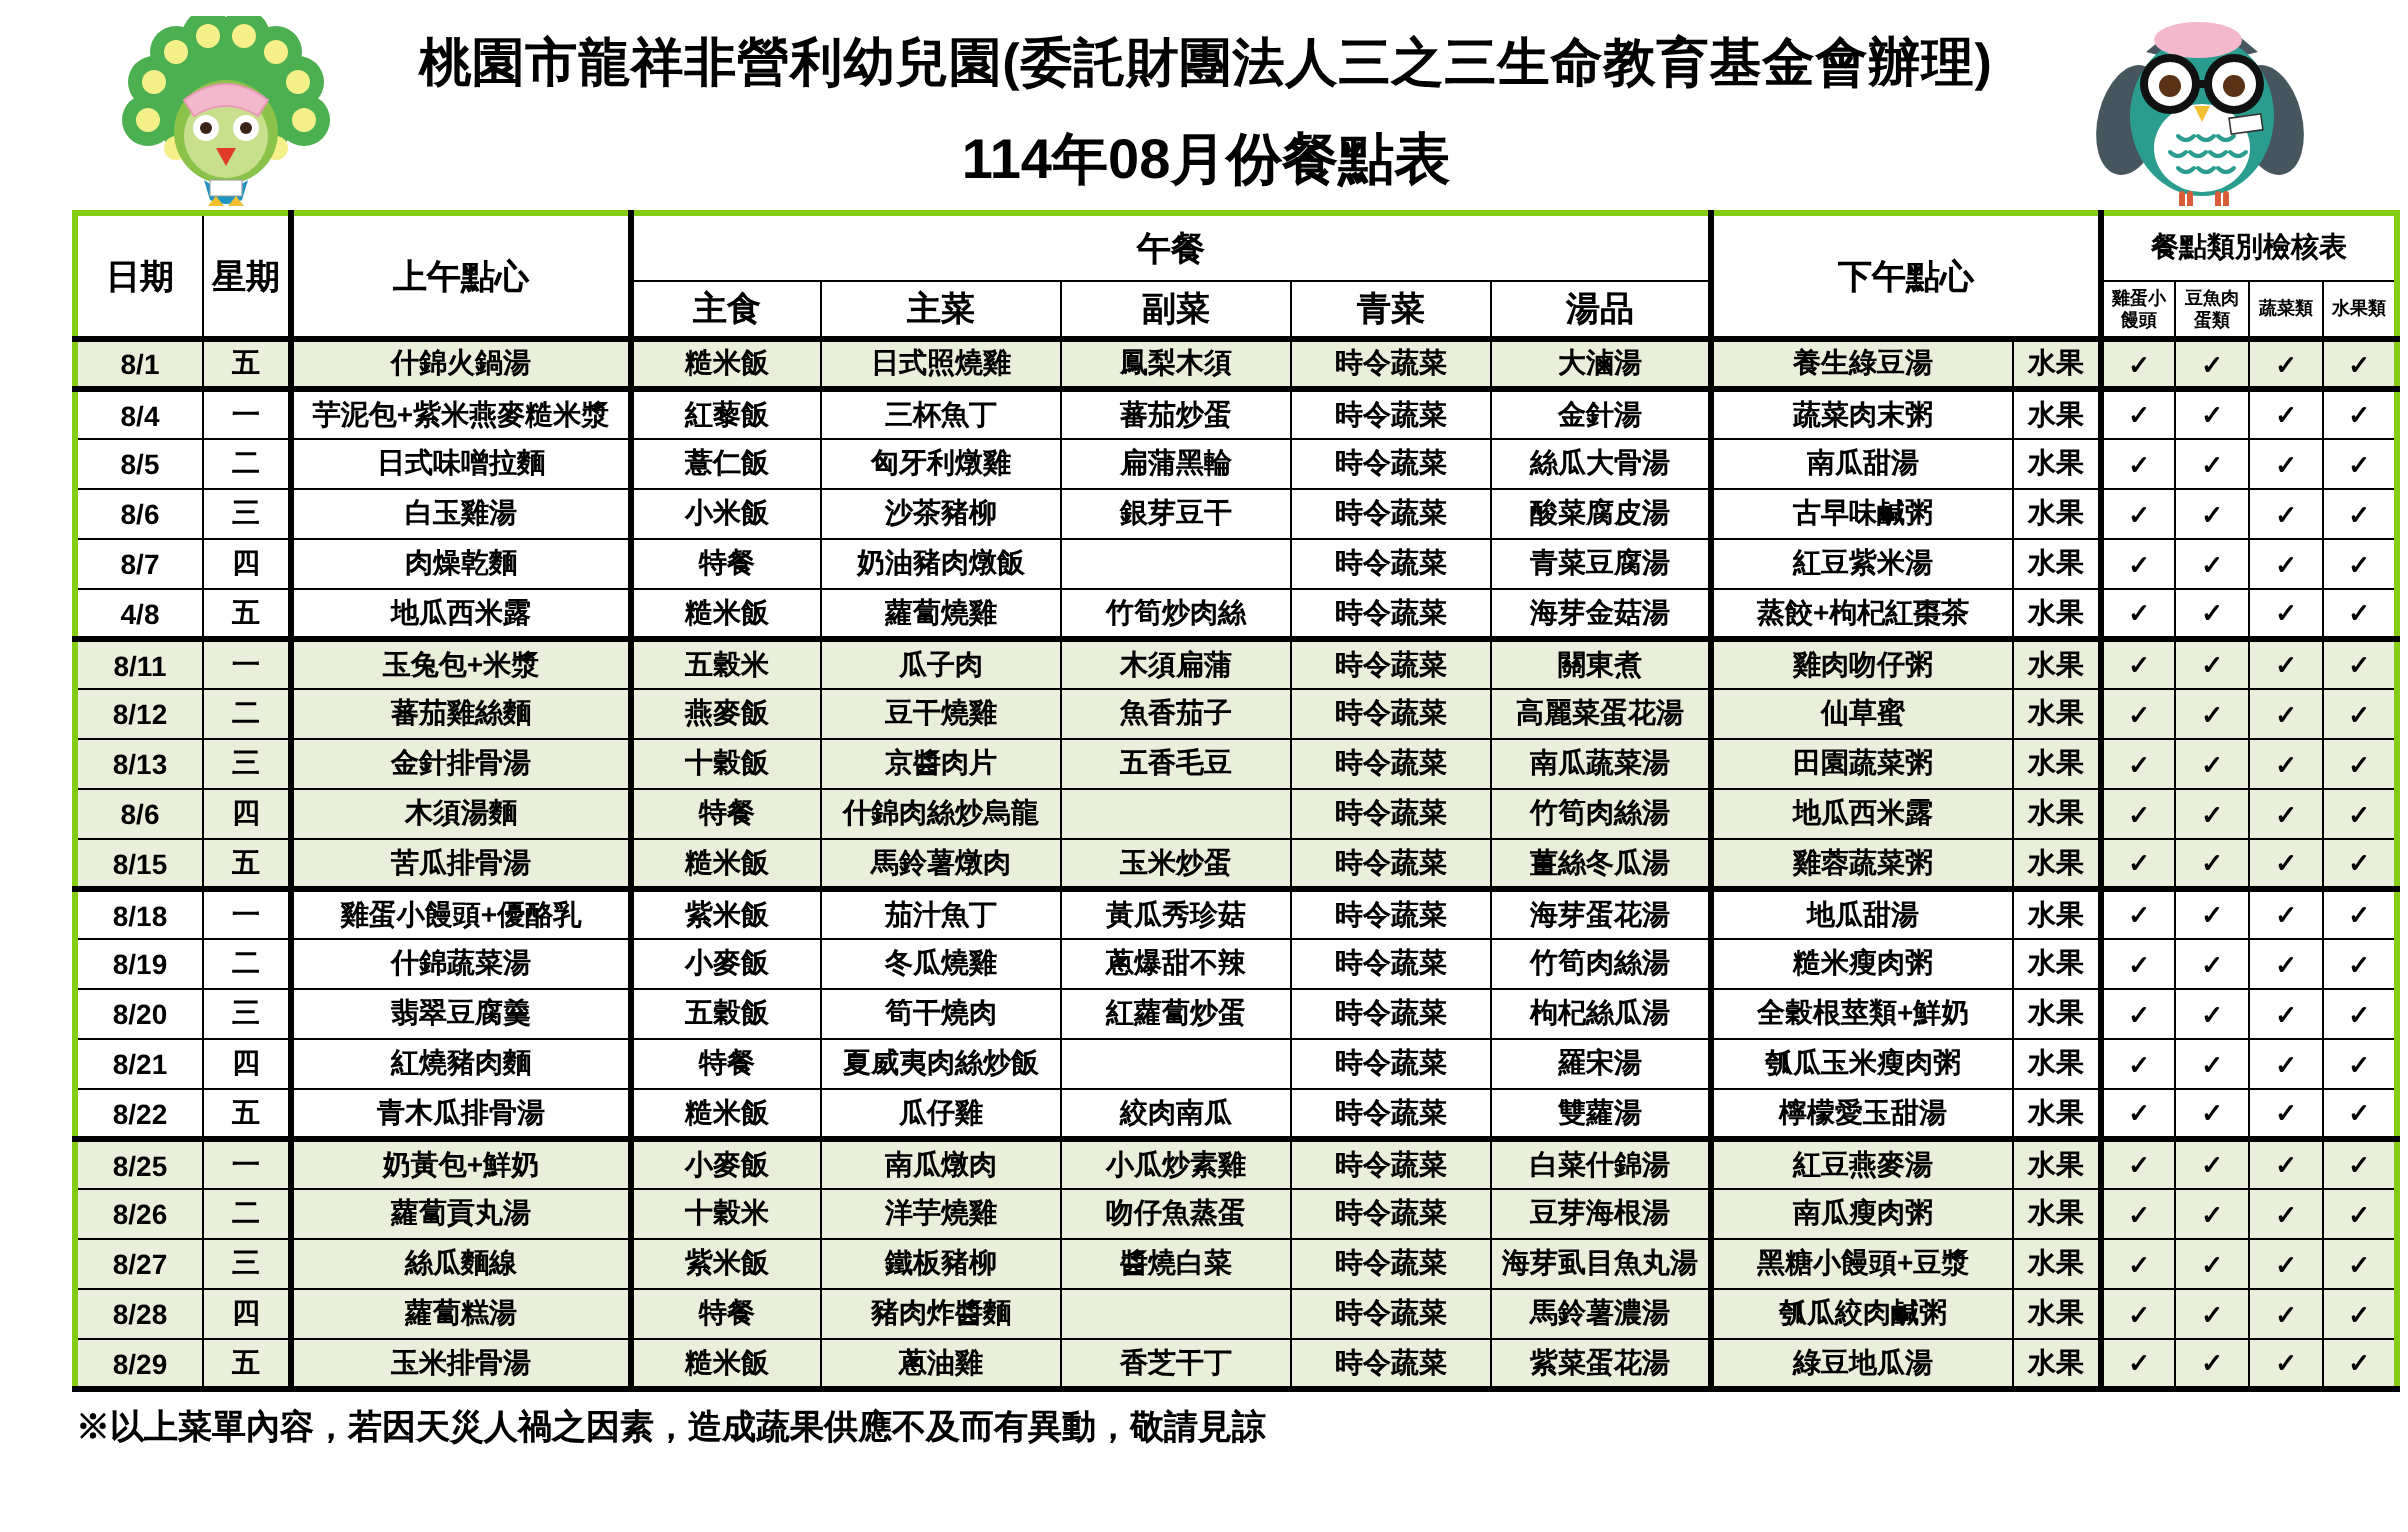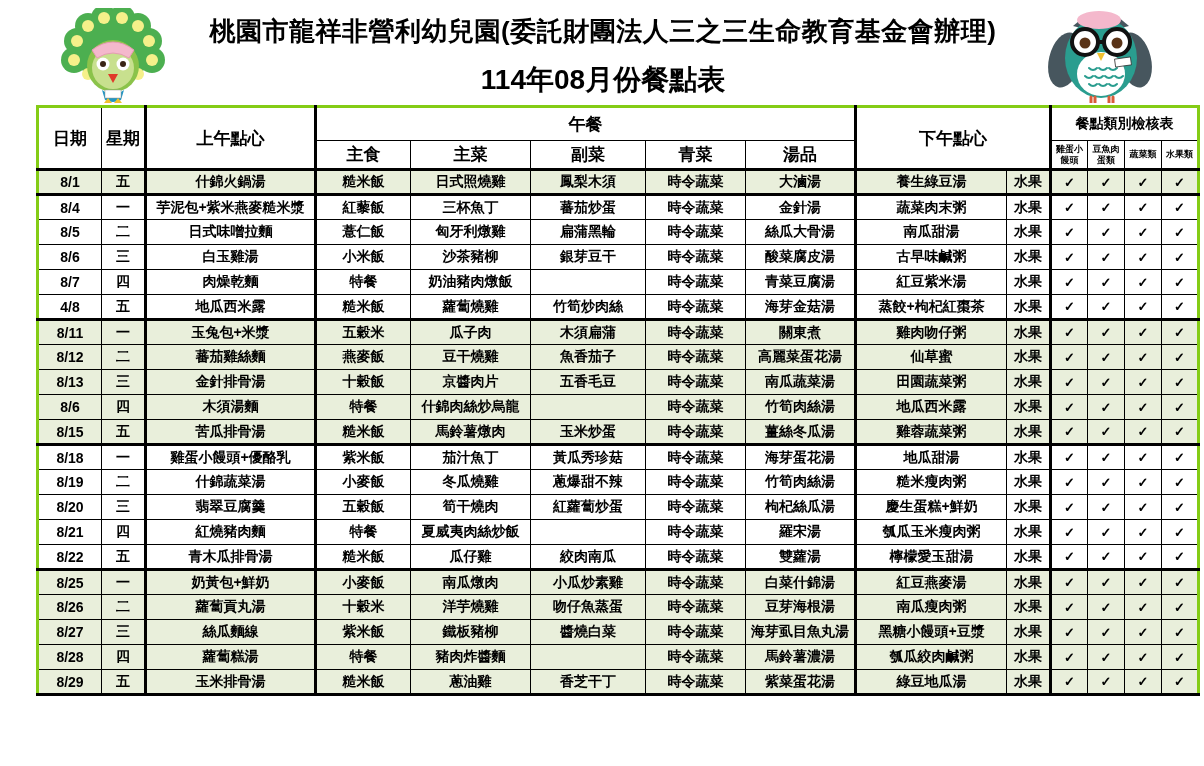--- a/index.html
+++ b/index.html
@@ -392,21 +392,21 @@
         </tr>
         <tr>
           <td class="c-date">8/20</td>
           <td class="c-weekday bR">三</td>
           <td class="c-morning bR">翡翠豆腐羹</td>
           <td class="c-staple">五穀飯</td>
           <td class="c-main">筍干燒肉</td>
           <td class="c-side">紅蘿蔔炒蛋</td>
           <td class="c-veg">時令蔬菜</td>
           <td class="c-soup bR">枸杞絲瓜湯</td>
-          <td class="c-pm">慶生蛋糕+鮮奶</td>
+          <td class="c-pm">全穀根莖類+鮮奶</td>
           <td class="c-fruit bR">水果</td>
           <td class="c-check">✓</td>
           <td class="c-check">✓</td>
           <td class="c-check">✓</td>
           <td class="c-check">✓</td>
         </tr>
         <tr>
           <td class="c-date">8/21</td>
           <td class="c-weekday bR">四</td>
           <td class="c-morning bR">紅燒豬肉麵</td>
@@ -515,15 +515,16 @@
           <td class="c-fruit bR">水果</td>
           <td class="c-check">✓</td>
           <td class="c-check">✓</td>
           <td class="c-check">✓</td>
           <td class="c-check">✓</td>
         </tr>
       </tbody>
   </table>
 
   <div class="footnotes">
+    <div class="footnote">※以上菜單內容，若因天災人禍之因素，造成蔬果供應不及而有異動，敬請見諒</div>
   </div>
 
 </div>
 
 </body></html>

